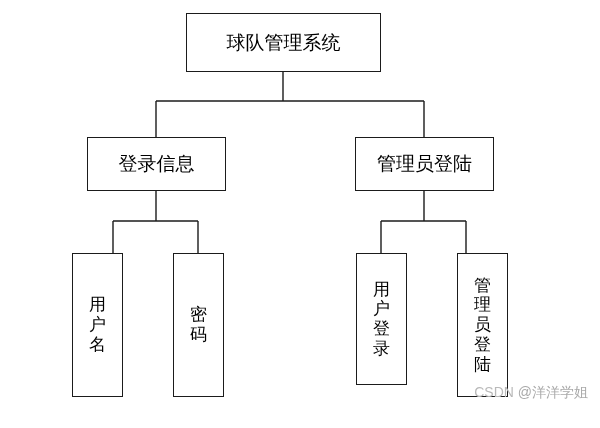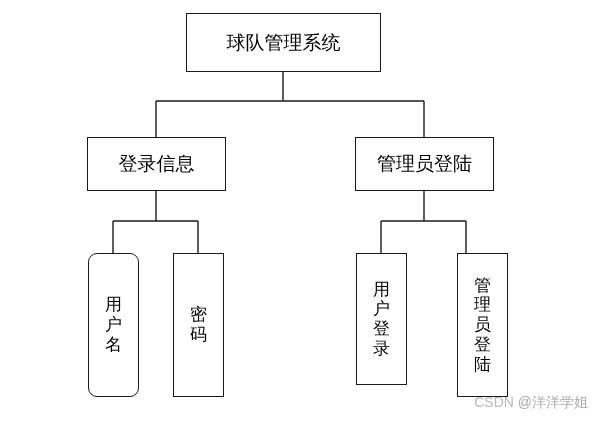--- a/index.html
+++ b/index.html
@@ -48,21 +48,21 @@
     position: absolute;
     left: 0;
     top: 0;
     width: 600px;
     height: 428px;
     pointer-events: none;
   }
   .watermark {
     position: absolute;
     right: 12px;
-    bottom: 16px;
+    bottom: 26px;
     font-family: "Liberation Sans", sans-serif;
     font-size: 14px;
     color: #b9b9b9;
     white-space: nowrap;
     text-align: center;
   }
   .watermark .wm-strong {
     color: #a9a9a9;
   }
 </style>
@@ -88,21 +88,21 @@
     <path d="M381 221 L381 253" stroke="#1b1b1b" stroke-width="1.4" fill="none"></path>
     <path d="M466 221 L466 253" stroke="#1b1b1b" stroke-width="1.4" fill="none"></path>
   </svg>
 
   <div class="node node-root" style="left:186px; top:13px; width:195px; height:59px;">球队管理系统</div>
 
   <div class="node node-mid" style="left:87px; top:137px; width:139px; height:54px;">登录信息</div>
 
   <div class="node node-mid" style="left:355px; top:137px; width:139px; height:54px;">管理员登陆</div>
 
-  <div class="node node-leaf" style="left:88px; top:253px; width:51px; height:144px;border-radius:9px;">
+  <div class="node node-leaf" style="left:72px; top:253px; width:51px; height:144px;">
     <span class="leaf-text">用户名</span>
   </div>
 
   <div class="node node-leaf" style="left:173px; top:253px; width:51px; height:144px;">
     <span class="leaf-text">密码</span>
   </div>
 
   <div class="node node-leaf" style="left:356px; top:253px; width:51px; height:132px;">
     <span class="leaf-text">用户登录</span>
   </div>

